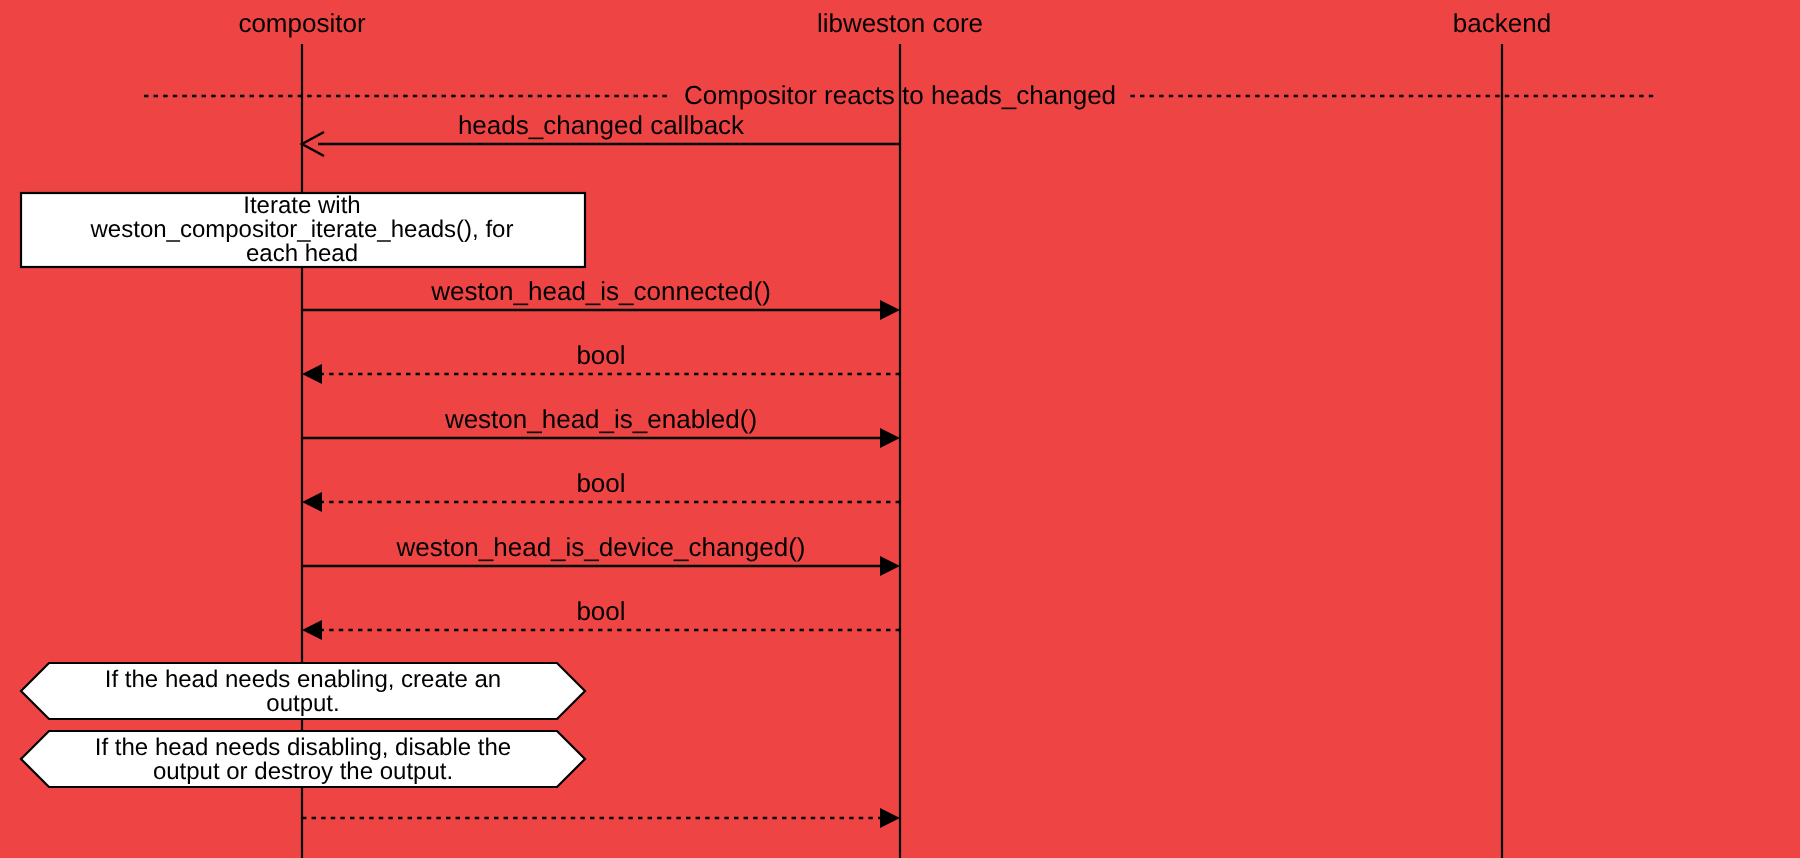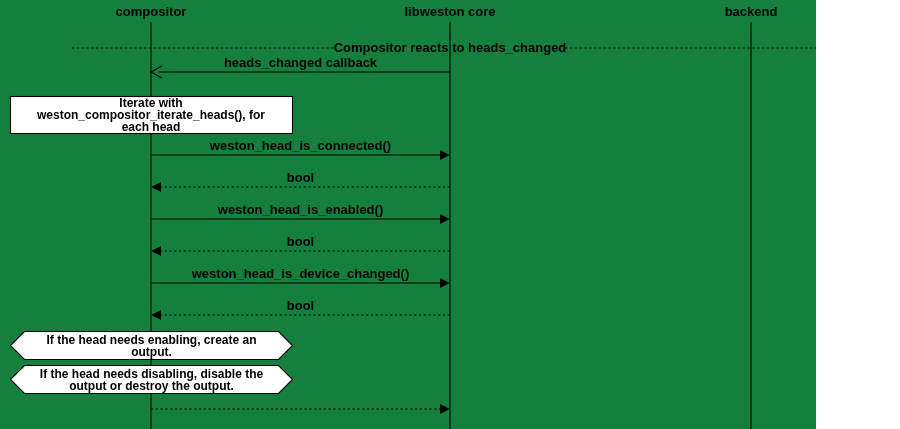--- a/index.html
+++ b/index.html
@@ -2,26 +2,25 @@
 <html><head>
 <meta charset="utf-8">
 <style>
   html, body {
     margin: 0;
     padding: 0;
     background: #ffffff;
   }
   #diagram-root {
     position: relative;
-    width: 816px;
+    width: 900px;
     height: 429px;
-    background: #15803d;
+    background: #ef4444;
     font-family: "Liberation Sans", sans-serif;
     overflow: hidden;
-    font-weight: bold;
   }
   svg.seq-canvas {
     position: absolute;
     top: 0;
     left: 0;
     width: 900px;
     height: 429px;
     display: block;
   }
   .lifeline-label {

